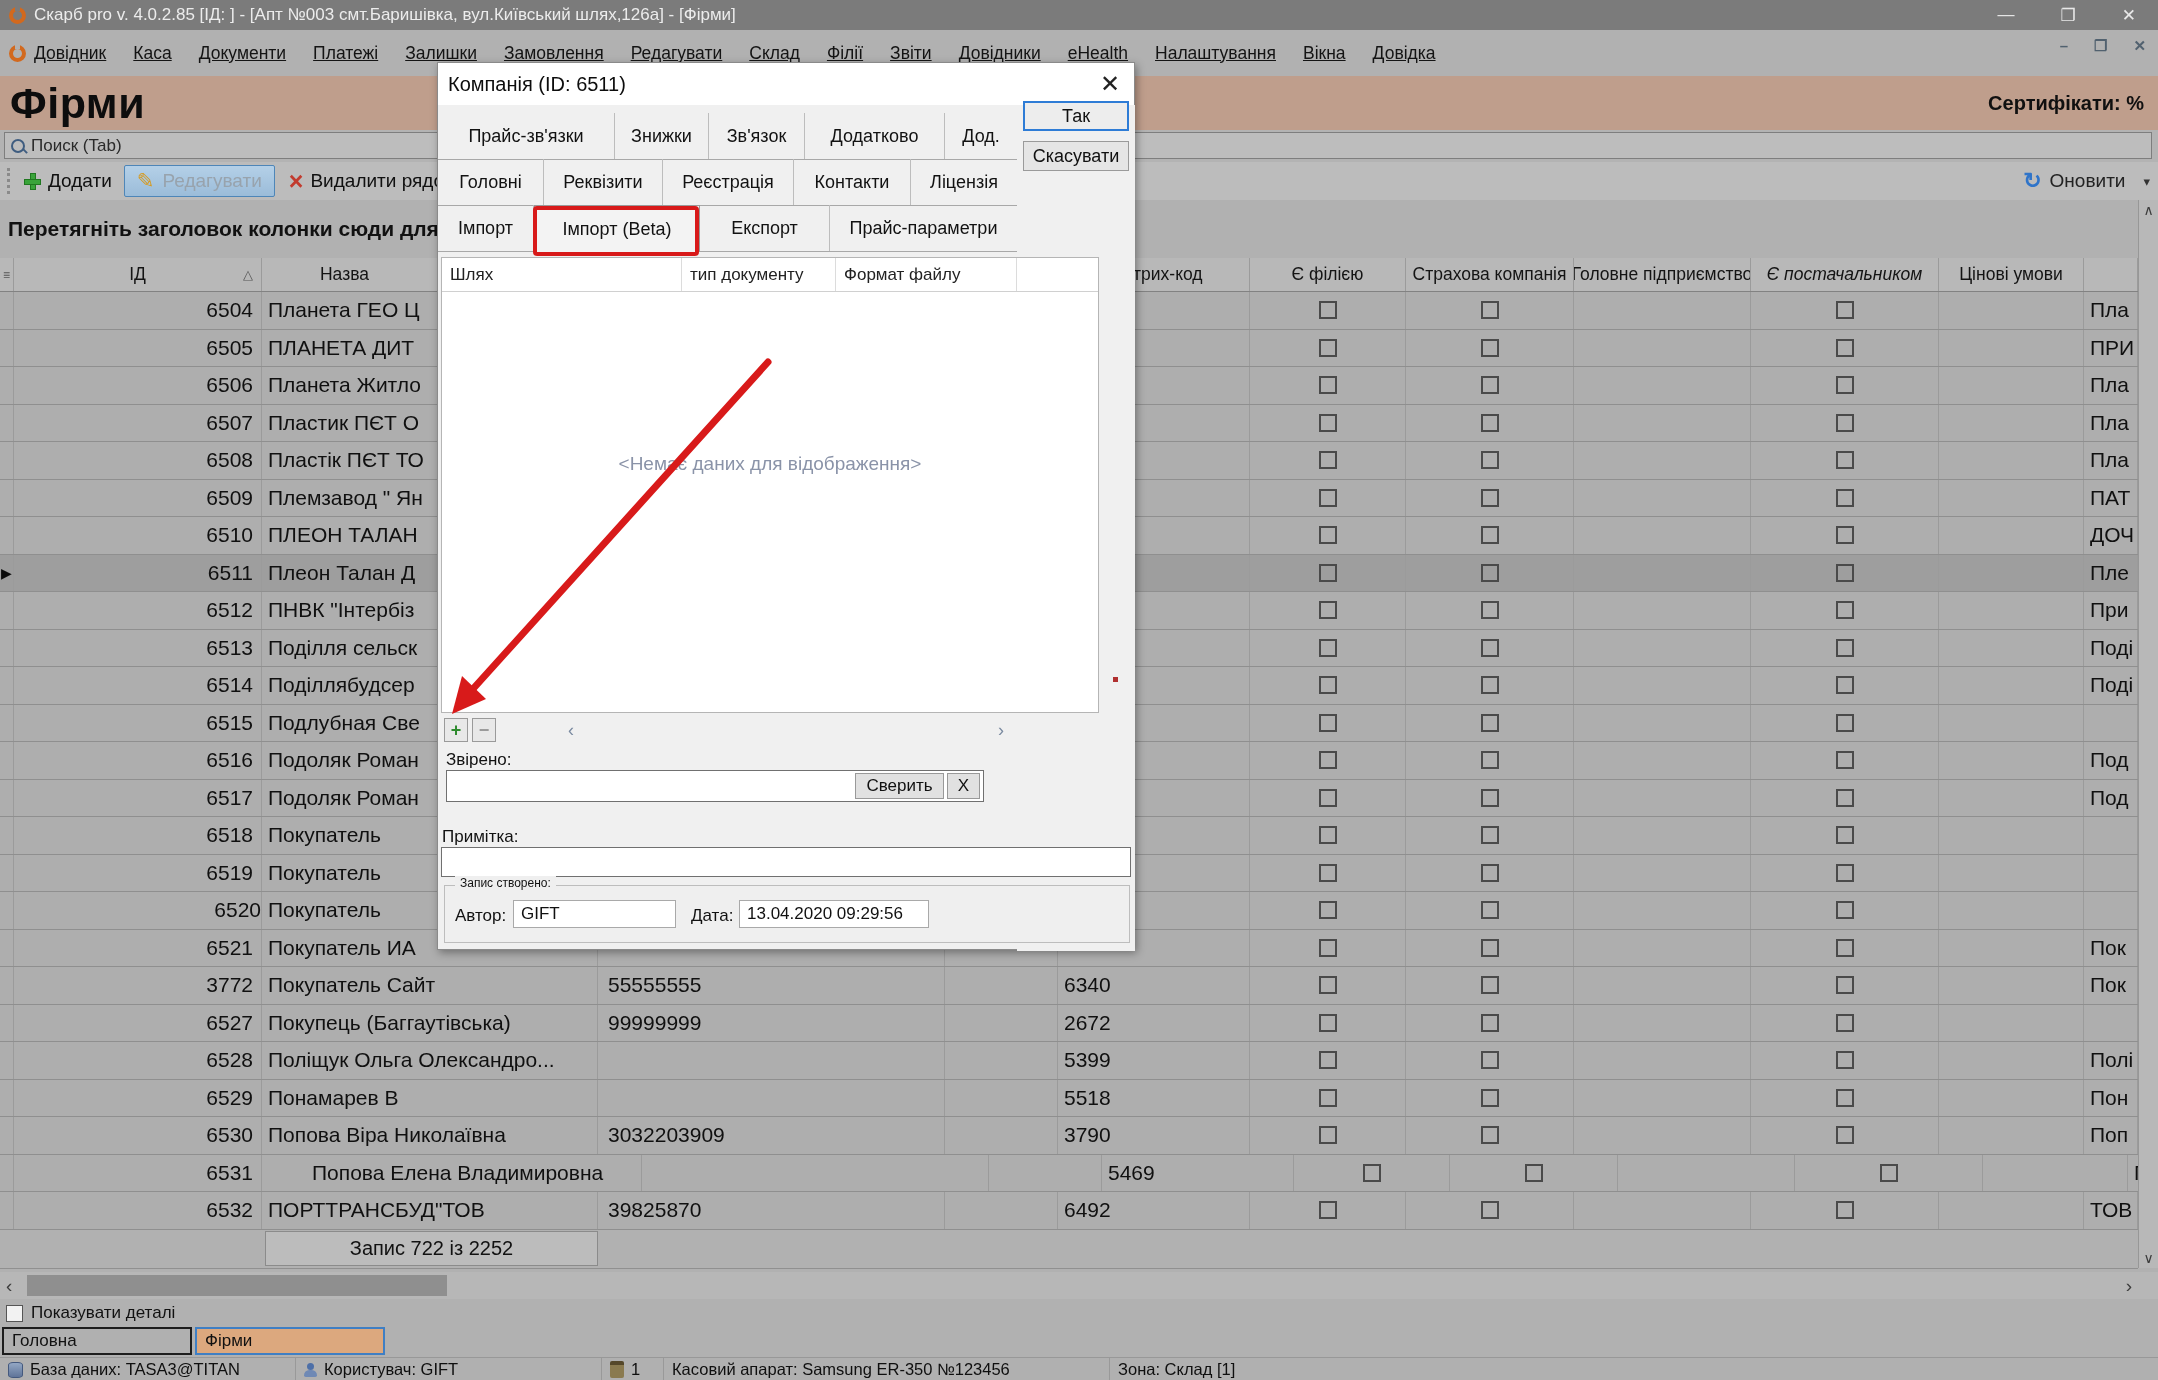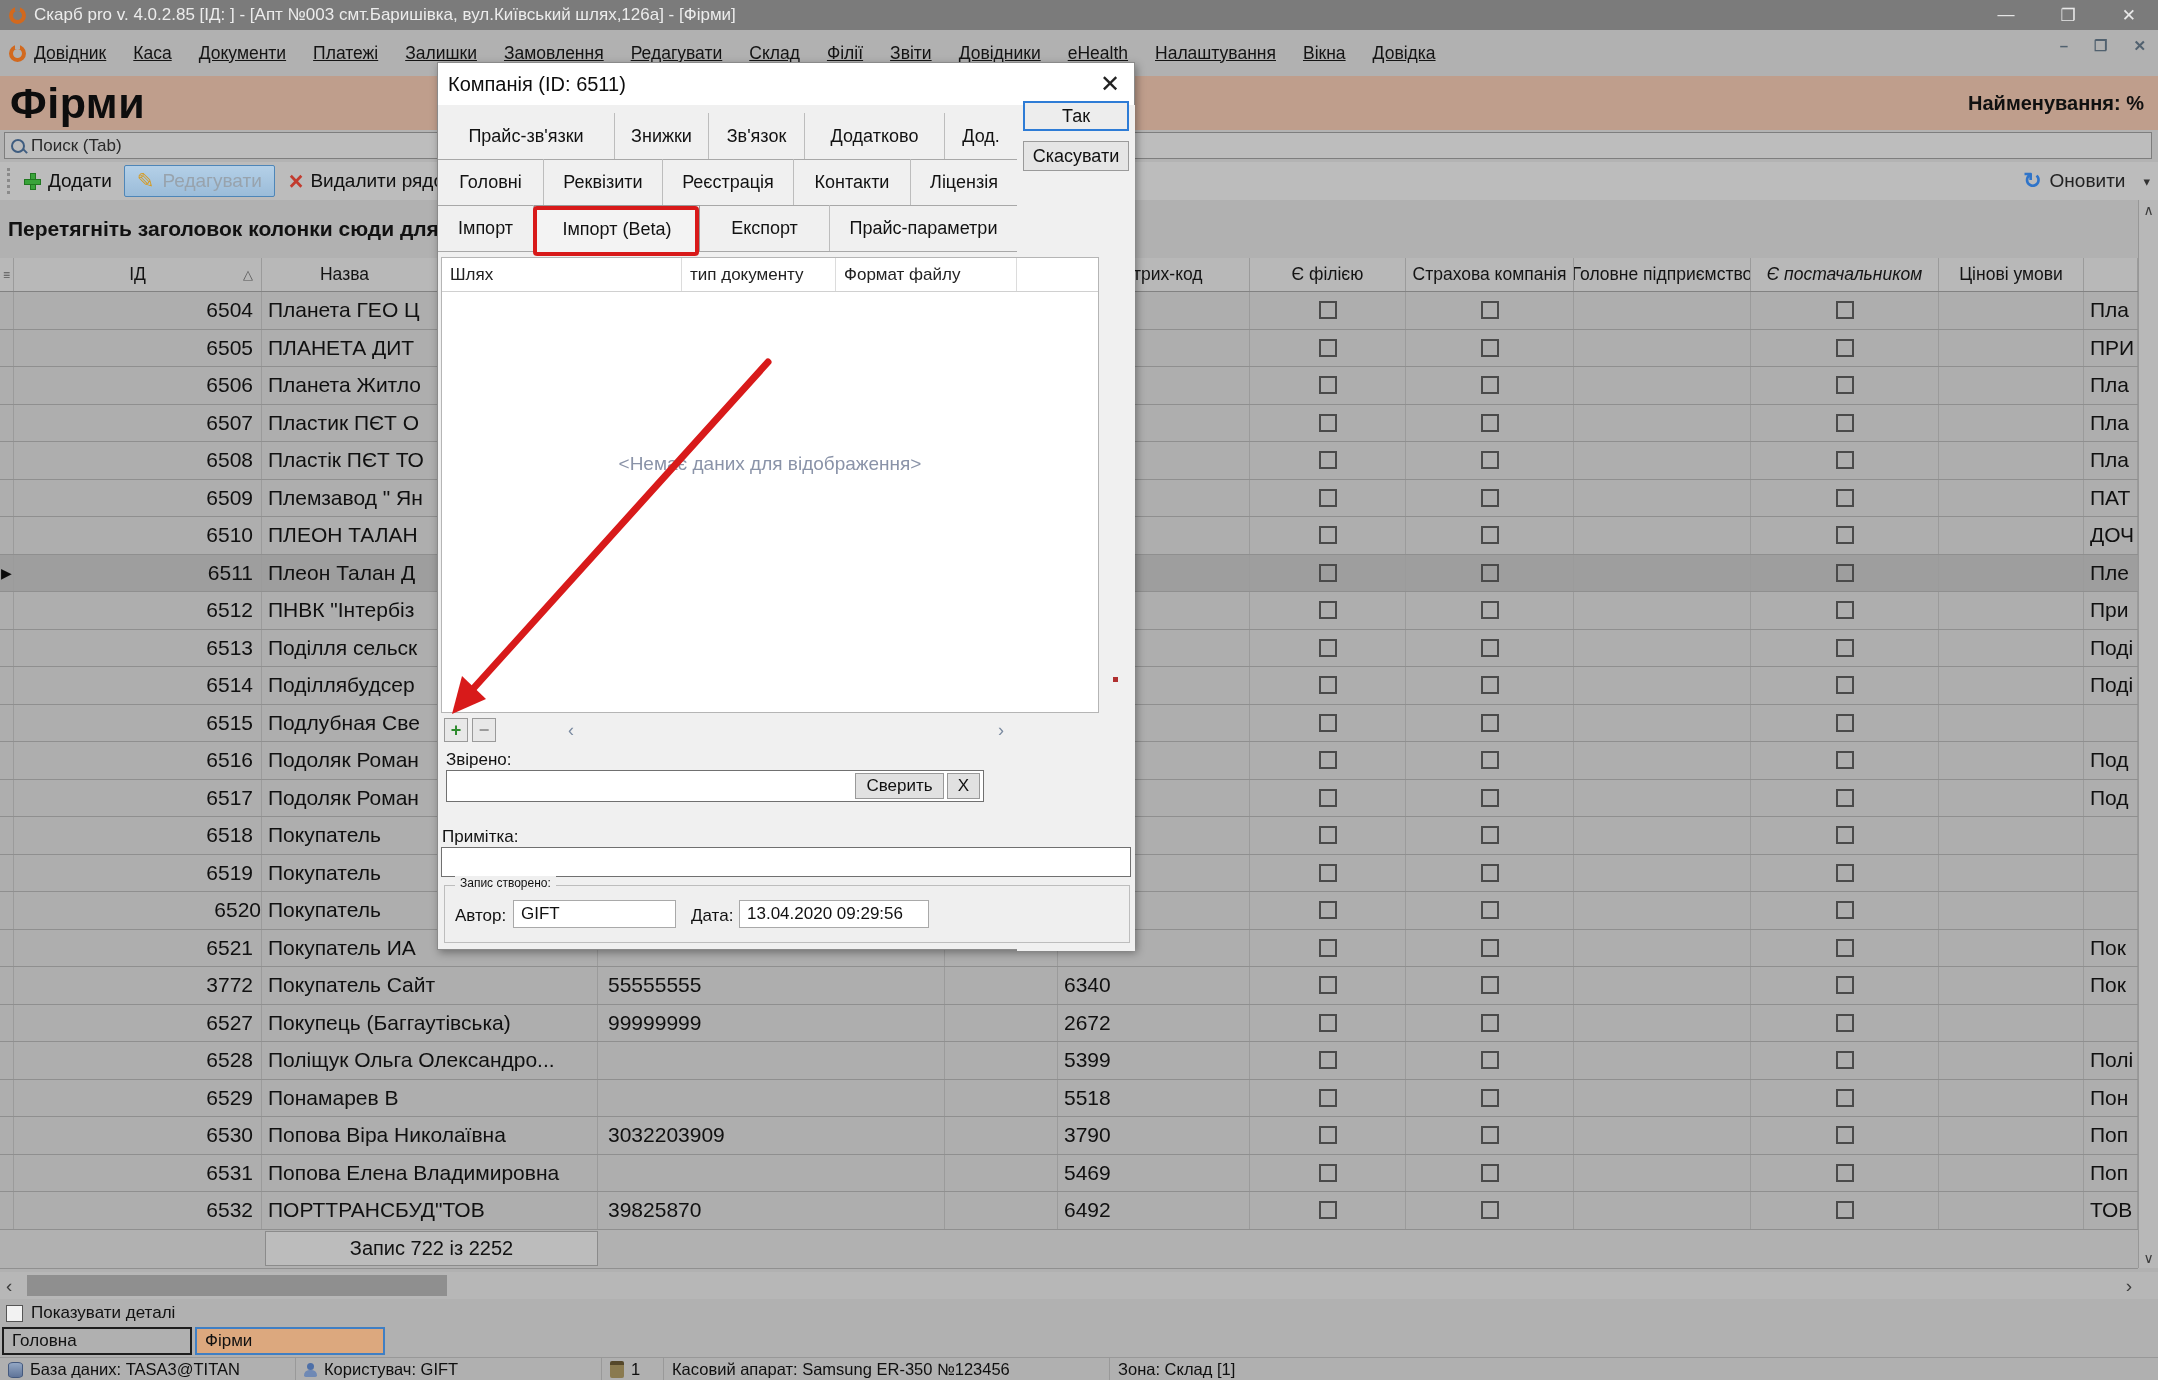--- a/index.html
+++ b/index.html
@@ -187,21 +187,21 @@
     </div>
   <div class="mdicontrols">
     <span class="mdc">–</span>
     <span class="mdc">❐</span>
     <span class="mdc">✕</span>
   </div>
 </div>
 
 <div class="abs tanband">
   <span class="pagetitle">Фірми</span>
-  <span class="rightlabel">Найменування: %</span>
+  <span class="rightlabel">Сертифікати: %</span>
 </div>
 
 <div class="abs searchrow">
   <div class="searchbox">
     <span class="mag"></span>
     <input placeholder="Поиск (Tab)" style="">
   </div>
 </div>
 
 <div class="abs toolbar">
@@ -705,21 +705,21 @@
         <div class="gcell" style="width: 177px; padding-left: 6px;"></div>
         <div class="gcell" style="width: 188px;">
           <span class="cb"></span>
         </div>
         <div class="gcell" style="width: 145px; padding-left: 6px;"></div>
         <div class="gcell" style="width: 54px; padding-left: 6px;">Поп</div>
       </div>
       <div class="grow">
         <div class="gcell" style="width: 14px; padding-left: 6px;"></div>
         <div class="gcell" style="width: 248px; justify-content: flex-end; padding-right: 8px;">6531</div>
-        <div class="gcell" style="width: 336px; padding-left: 6px;">Попова Елена Владимировна</div>
+        <div class="gcell" style="width: 336px; padding-left: 6px; margin-left: 44px;">Попова Елена Владимировна</div>
         <div class="gcell" style="width: 347px; padding-left: 10px;"></div>
         <div class="gcell" style="width: 113px; padding-left: 6px;"></div>
         <div class="gcell" style="width: 192px; padding-left: 6px;">5469</div>
         <div class="gcell" style="width: 156px;">
           <span class="cb"></span>
         </div>
         <div class="gcell" style="width: 168px;">
           <span class="cb"></span>
         </div>
         <div class="gcell" style="width: 177px; padding-left: 6px;"></div>

